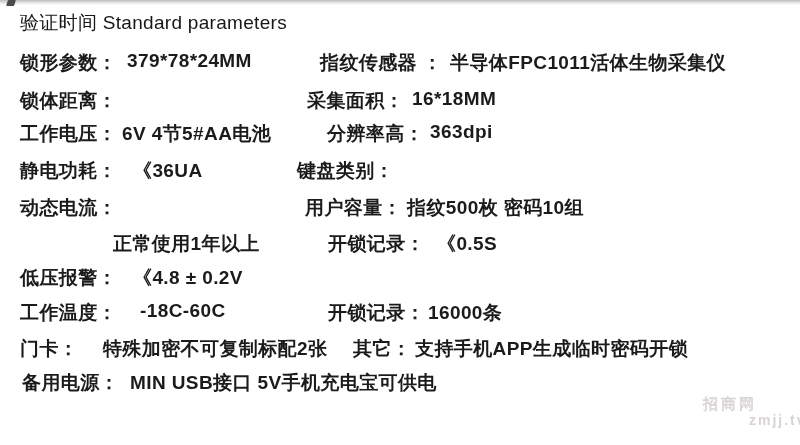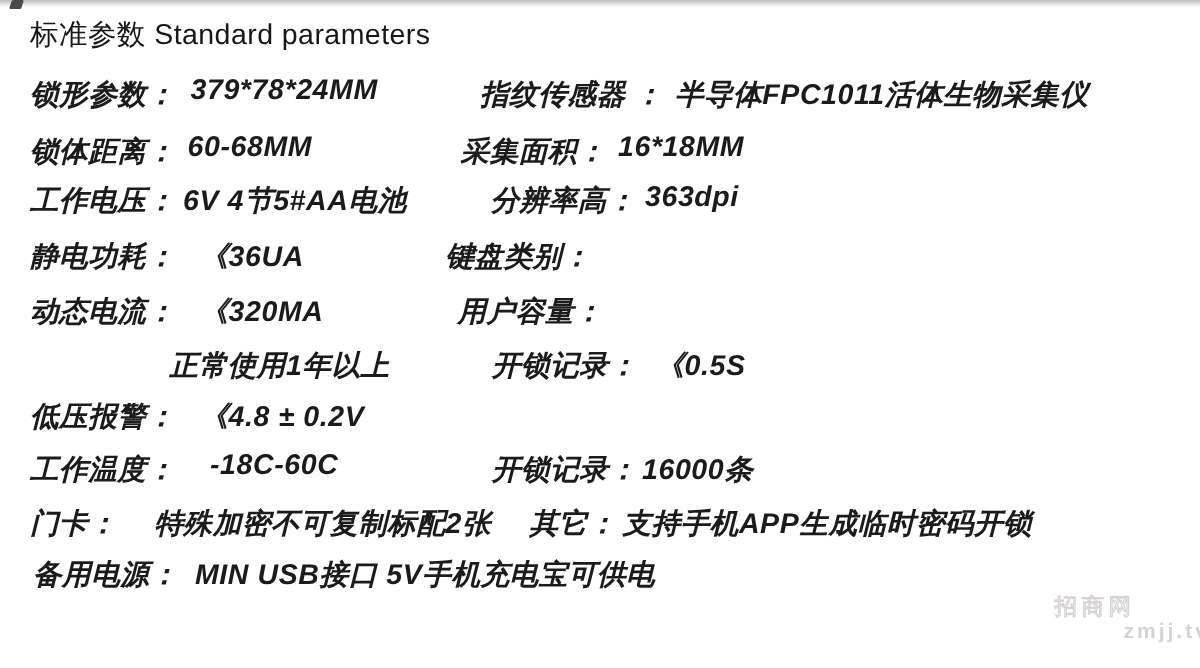--- a/index.html
+++ b/index.html
@@ -11,21 +11,20 @@
     font-family:"Liberation Sans","DejaVu Sans",sans-serif;
     color:#1b1b1b;
   }
   .seg{
     position:absolute;
     font-size:19px;
     font-weight:700;
     letter-spacing:0.4px;
     white-space:nowrap;
     color:#1b1b1b;
-    font-style:italic;
   }
   .title{
     position:absolute;
     left:20px;top:10px;
     font-size:19px;
     font-weight:500;
     letter-spacing:0.3px;
     white-space:nowrap;
     color:#171717;
   }
@@ -64,44 +63,43 @@
   }
 </style>
 </head>
 <body>
 
 <div id="canvas">
 
   <div class="top-edge"></div>
   <div class="corner-mark"></div>
 
-  <div class="title">标准参数 Standard parameters</div>
+  <div class="title">验证时间 Standard parameters</div>
 
   <span class="seg" style="left:20px;top:50px">锁形参数：</span>
   <span class="seg" style="left:127px;top:50px">379*78*24MM</span>
   <span class="seg" style="left:320px;top:50px">指纹传感器 ：</span>
   <span class="seg" style="left:450px;top:50px">半导体FPC1011活体生物采集仪</span>
 
   <span class="seg" style="left:20px;top:88px">锁体距离：</span>
-  <span class="seg" style="left:125px;top:88px">60-68MM</span>
   <span class="seg" style="left:307px;top:88px">采集面积：</span>
   <span class="seg" style="left:412px;top:88px">16*18MM</span>
 
   <span class="seg" style="left:20px;top:121px">工作电压：</span>
   <span class="seg" style="left:122px;top:121px">6V 4节5#AA电池</span>
   <span class="seg" style="left:327px;top:121px">分辨率高：</span>
   <span class="seg" style="left:430px;top:121px">363dpi</span>
 
   <span class="seg" style="left:20px;top:158px">静电功耗：</span>
   <span class="seg" style="left:133px;top:158px">《36UA</span>
   <span class="seg" style="left:297px;top:158px">键盘类别：</span>
 
   <span class="seg" style="left:20px;top:195px">动态电流：</span>
-  <span class="seg" style="left:133px;top:195px">《320MA</span>
   <span class="seg" style="left:305px;top:195px">用户容量：</span>
+  <span class="seg" style="left:407px;top:195px">指纹500枚 密码10组</span>
 
   <span class="seg" style="left:113px;top:231px">正常使用1年以上</span>
   <span class="seg" style="left:328px;top:231px">开锁记录：</span>
   <span class="seg" style="left:437px;top:231px">《0.5S</span>
 
   <span class="seg" style="left:20px;top:265px">低压报警：</span>
   <span class="seg" style="left:133px;top:265px">《4.8 ± 0.2V</span>
 
   <span class="seg" style="left:20px;top:300px">工作温度：</span>
   <span class="seg" style="left:140px;top:300px">-18C-60C</span>

